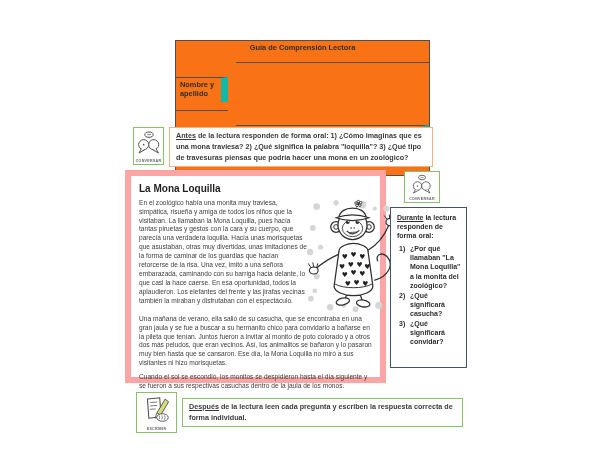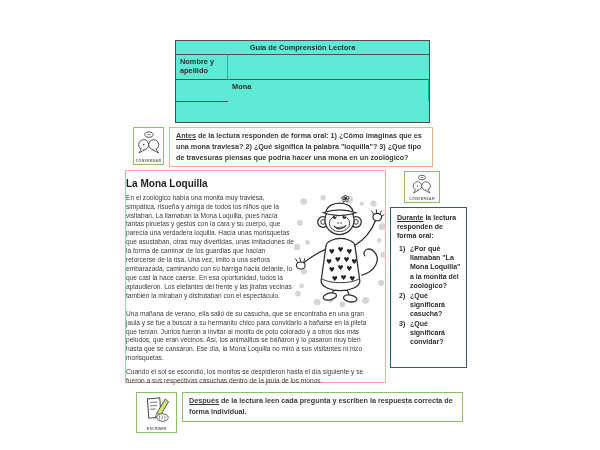--- a/index.html
+++ b/index.html
@@ -4,46 +4,46 @@
 <style>
   html,body{margin:0;padding:0;background:#ffffff;}
   .sheet{
     position:relative;width:600px;height:450px;background:#ffffff;overflow:hidden;
     font-family:"Liberation Sans","DejaVu Sans",sans-serif;color:#333;
   }
   
   .tbl{
     position:absolute;left:175px;top:40px;width:253px;
     display:grid;grid-template-columns:52px 1fr;
-    border:1px solid #4f4f4f;background:#5eead4;
+    border:1px solid #4f4f4f;background:#f97316;gap:8px;
   }
   .tbl>div{border-top:1px solid #4f4f4f;padding:2px 4px;font-size:7.4px;font-weight:600;color:#2e2e2e;}
   .tbl-header{grid-column:1/3;border-top:none !important;text-align:center;font-size:7.8px;padding:3px 2px;}
-  .tbl-label{border-right:1px solid #14b8a6;line-height:1.25;}
+  .tbl-label{border-right:7px solid #14b8a6;line-height:1.25;margin-top:15px;}
   .r1{min-height:20px}.r2{min-height:17px}.r3{min-height:16px}
   
   .instr-row{position:absolute;display:flex;gap:5px;align-items:stretch;}
   .row-antes{left:133px;top:127px;width:300px;}
-  .row-despues{left:136px;top:392px;width:327px;align-items:flex-start;}
+  .row-despues{left:136px;top:392px;width:327px;align-items:center;}
   .iconbox{
     flex:0 0 auto;background:#fff;border:1px solid #8cbf6b;
     display:flex;flex-direction:column;align-items:center;justify-content:space-between;
     padding:2px 1px 1px 1px;box-sizing:border-box;
   }
   .iconbox.small{width:31px;height:38px;}
   .iconbox.big{width:41px;height:41px;}
   .icon-caption{font-size:3.6px;letter-spacing:.3px;color:#666;font-weight:600;}
   .note-box{flex:1;box-sizing:border-box;background:#fff;font-size:7.2px;line-height:1.5;font-weight:600;color:#3a3a3a;padding:3px 6px;}
   .note-orange{border:1.5px solid #f2b183;}
   .note-green{border:1.5px solid #8cbf6b;}
   .lead{font-weight:bold;text-decoration:underline;}
   
   .passage{
     position:absolute;left:125px;top:170px;width:261px;height:213px;box-sizing:border-box;
-    border:1px solid #fca5a5;padding:6px 8px 4px 0;background:#fff;
+    border:6px solid #fca5a5;padding:6px 8px 4px 8px;background:#fff;
     font-size:6.6px;line-height:1.36;color:#3d3d3d;
   }
   .passage-title{font-size:10px;font-weight:bold;color:#1f1f1f;margin-bottom:3px;}
   .p-row{display:flex;}
   .para1{flex:0 0 168px;}
   .figure{flex:1;display:flex;justify-content:center;align-items:flex-start;margin-top:-2px;}
   .para{margin:0 0 5px 0;}
   
   .side-iconbox{position:absolute;left:404px;top:171px;}
   .side-iconbox .iconbox{width:36px;height:32px;}

